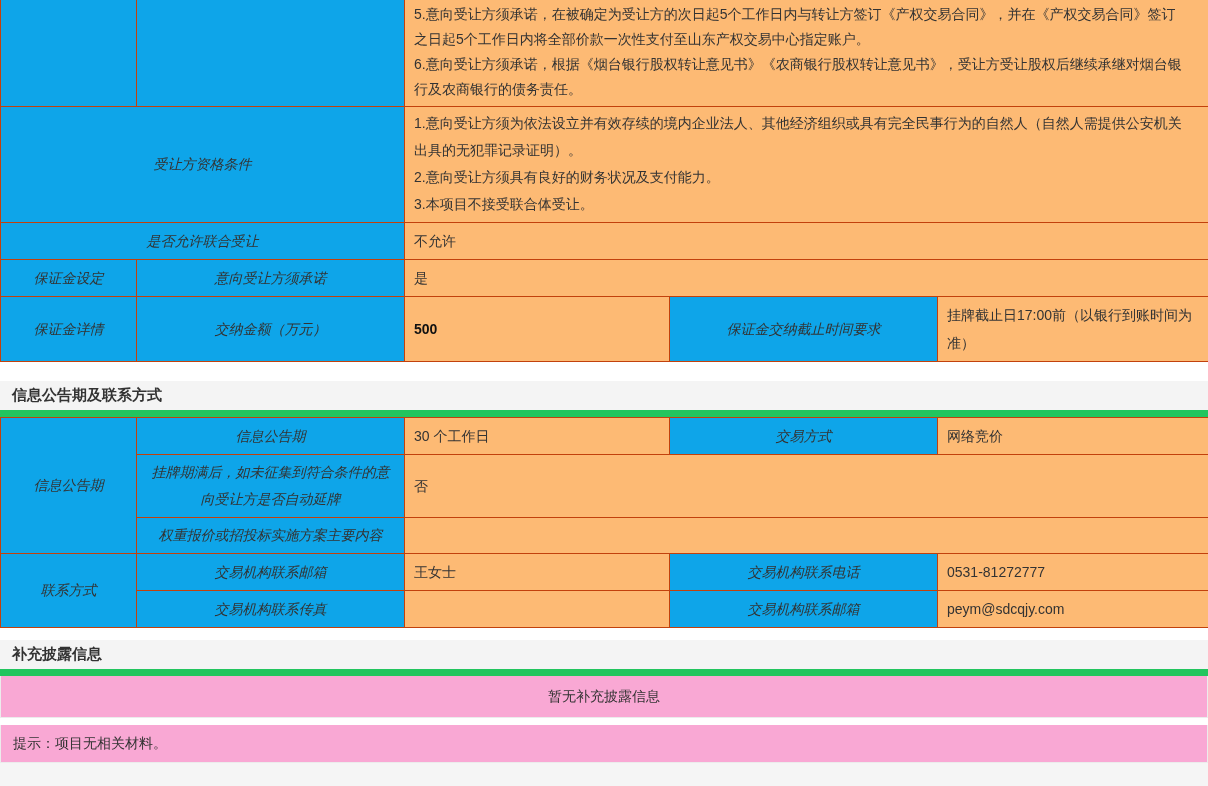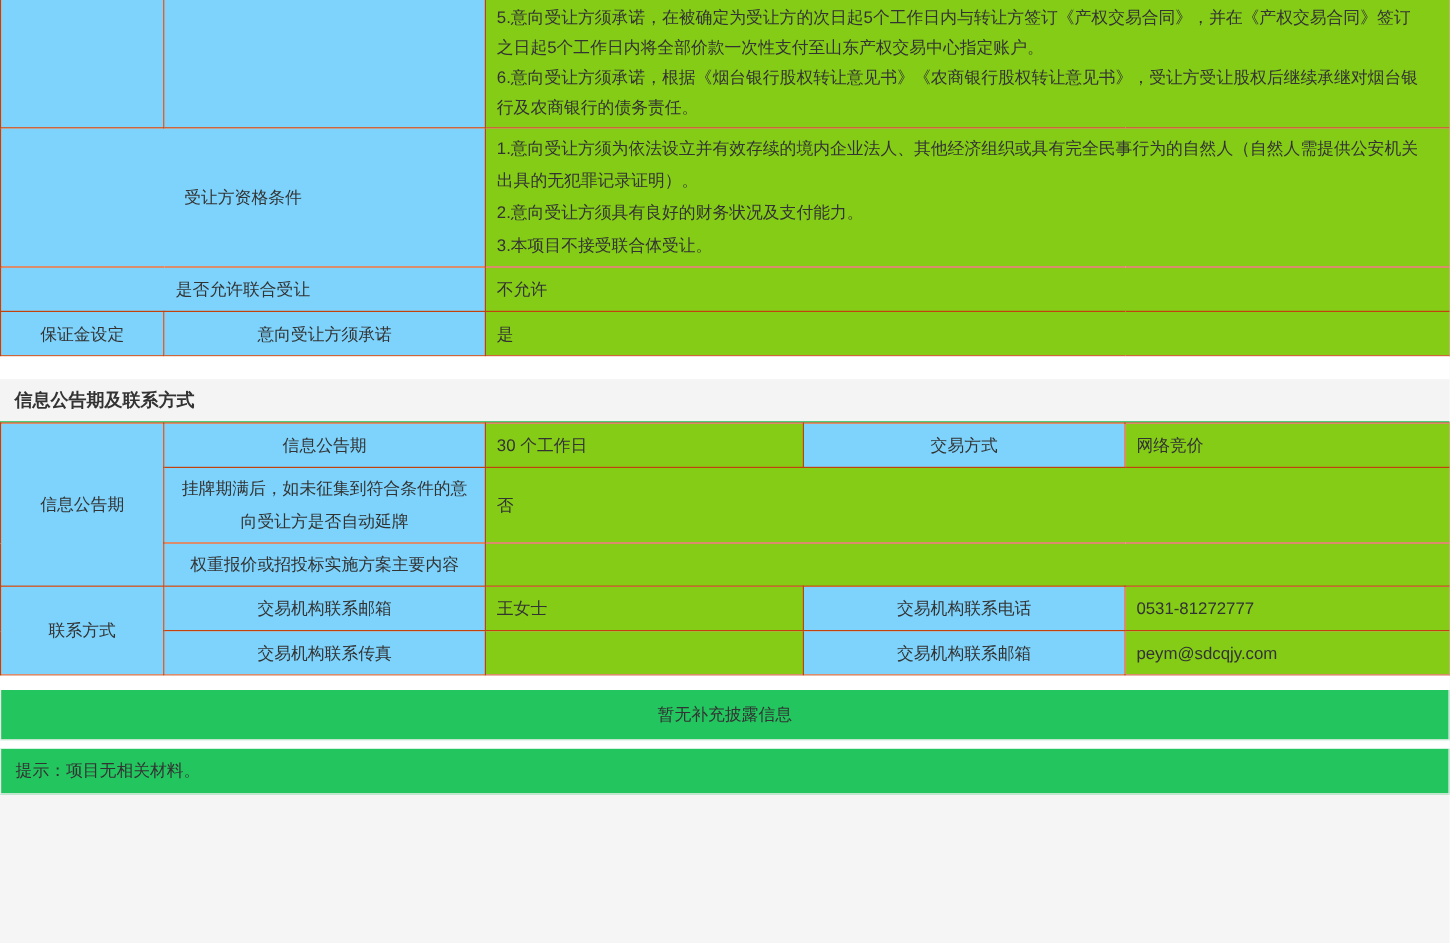--- a/index.html
+++ b/index.html
@@ -7,37 +7,37 @@
     width:1208px;height:786px;
     background:#f5f5f5;
     font-family:"Liberation Sans","DejaVu Sans",sans-serif;
     font-size:14px;color:#333;
     overflow:hidden;
   }
   .page{width:1208px;background:#fff;}
   table{border-collapse:collapse;table-layout:fixed;width:1208px;}
   td{border:1px solid #c2410c;overflow:hidden;vertical-align:middle;}
   .t1 tr:first-child td{border-top:none;}
-  td.glabel{background:#7dd3fc;text-align:center;color:#333;padding:4px 10px;line-height:27px;}
-  td.val{background:#84cc16;text-align:left;padding:4px 20px 4px 9px;line-height:28px;}
+  td.glabel{background:#0ea5e9;text-align:center;color:#333;padding:4px 10px;line-height:27px;font-style:italic;}
+  td.val{background:#fdba74;text-align:left;padding:4px 20px 4px 9px;line-height:28px;}
   td.val.big{vertical-align:top;}
   .rowA td.val{line-height:25px;padding-top:2px;}
   .rowB td.val{line-height:27px;padding-top:3px;}
   .bold-val{font-weight:bold;color:#111;}
   .wrapcell{padding:4px 14px 4px 9px !important;}
   .secbar{
     height:36px;background:#f4f4f4;display:flex;align-items:center;
     padding-left:12px;font-weight:bold;color:#333;font-size:15px;
-    box-sizing:border-box;border-bottom:1px solid #22c55e;
+    box-sizing:border-box;border-bottom:7px solid #22c55e;
   }
   .gap19{height:19px;background:#fff;}
   .gap12{height:12px;background:#fff;}
   .gap7{height:7px;background:#fff;}
   .plainrow{
-    background:#22c55e;border:1px solid #ececec;border-top:none;
+    background:#f9a8d4;border:1px solid #ececec;border-top:none;
     box-sizing:border-box;
   }
   .centerline{height:42px;display:flex;align-items:center;justify-content:center;}
   .leftline{height:38px;display:flex;align-items:center;padding-left:12px;}
 </style>
 </head>
 <body>
 
 <div class="page">
 
@@ -67,20 +67,27 @@
       </td>
     </tr>
     <tr style="height:36px">
       <td class="glabel" colspan="2">是否允许联合受让</td>
       <td class="val" colspan="3">不允许</td>
     </tr>
     <tr style="height:36px">
       <td class="glabel">保证金设定</td>
       <td class="glabel">意向受让方须承诺</td>
       <td class="val" colspan="3">是</td>
+    </tr>
+    <tr style="height:60px">
+      <td class="glabel">保证金详情</td>
+      <td class="glabel">交纳金额（万元）</td>
+      <td class="val bold-val">500</td>
+      <td class="glabel">保证金交纳截止时间要求</td>
+      <td class="val wrapcell">挂牌截止日17:00前（以银行到账时间为准）</td>
     </tr>
   </tbody>
     </table>
 
   <div class="gap19"></div>
 
   <div class="secbar">
     <span>信息公告期及联系方式</span>
   </div>
 
@@ -119,19 +126,22 @@
       <td class="glabel">交易机构联系传真</td>
       <td class="val"></td>
       <td class="glabel">交易机构联系邮箱</td>
       <td class="val">peym@sdcqjy.com</td>
     </tr>
   </tbody>
     </table>
 
   <div class="gap12"></div>
 
+  <div class="secbar">
+    <span>补充披露信息</span>
+  </div>
   <div class="plainrow centerline">暂无补充披露信息</div>
 
   <div class="gap7"></div>
 
   <div class="plainrow leftline">提示：项目无相关材料。</div>
 
 </div>
 
 </body></html>

